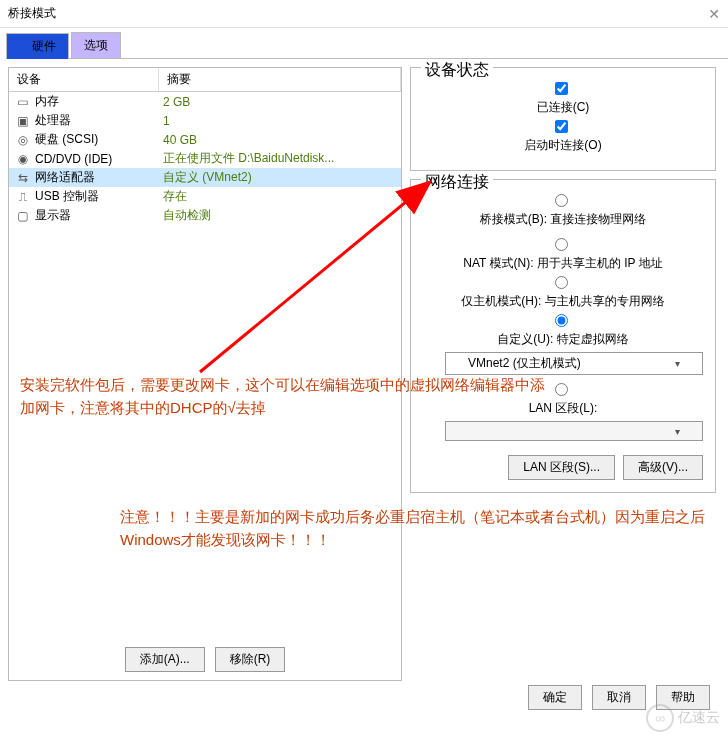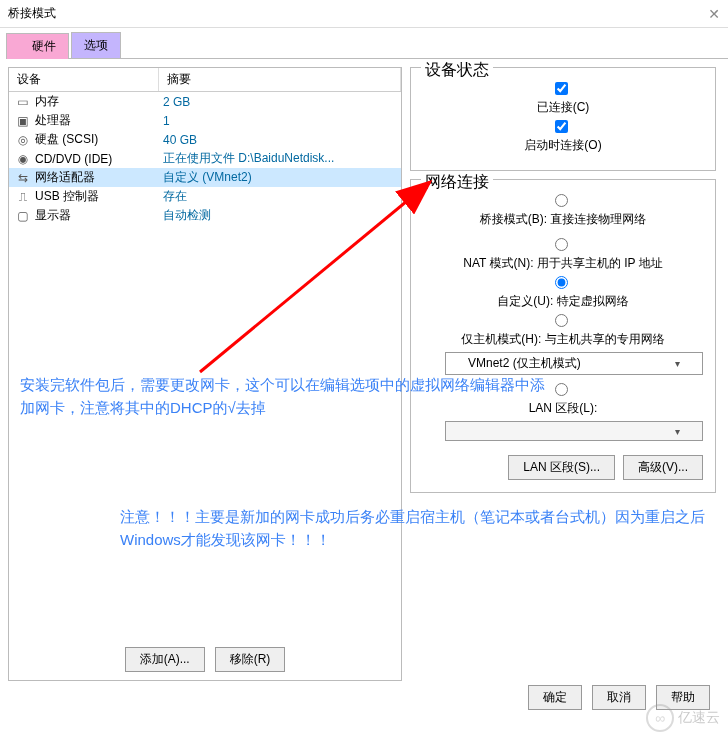--- a/index.html
+++ b/index.html
@@ -29,21 +29,21 @@
     }
     .tab {
       padding: 4px 12px;
       border: 1px solid #bbb;
       border-bottom: none;
       margin-right: 2px;
       background: #c4b5fd;
       cursor: pointer;
     }
     .tab.active {
-      background: #f9a8d4;
+      background: #1d4ed8;
       position: relative;
       top: 1px;
       padding-left: 25px;
     }
     .content {
       display: flex;
       padding: 8px;
       gap: 8px;
       height: 630px;
     }
@@ -78,21 +78,21 @@
     .hw-icon {
       width: 16px;
       height: 16px;
       margin-right: 4px;
       display: inline-flex;
       align-items: center;
       justify-content: center;
       color: #555;
     }
     .hw-name { width: 128px; }
-    .hw-summary { color: #0369a1; }
+    .hw-summary { color: #4d7c0f; }
     .left-buttons {
       display: flex;
       justify-content: center;
       gap: 10px;
       padding: 8px 0;
     }
     .btn {
       padding: 3px 14px;
       border: 1px solid #999;
       background: #efefef;
@@ -147,21 +147,21 @@
     }
     .footer {
       position: absolute;
       bottom: 40px;
       right: 18px;
       display: flex;
       gap: 10px;
     }
     .annotation {
       position: absolute;
-      color: #3b82f6;
+      color: #c2410c;
       font-size: 15px;
       line-height: 1.5;
       pointer-events: none;
       font-family: "Microsoft YaHei", sans-serif;
     }
     .anno1 { top: 374px; left: 20px; width: 530px; }
     .anno2 { top: 506px; left: 96px; width: 620px; margin-left: 24px; }
     .arrow-svg {
       position: absolute;
       top: 172px;
@@ -272,27 +272,27 @@
         <input type="radio" name="net" style="">
         <span>桥接模式(B): 直接连接物理网络</span>
       </label>
 
       <label class="radio-row" style="margin-top:10px;">
         <input type="radio" name="net" style="">
         <span>NAT 模式(N): 用于共享主机的 IP 地址</span>
       </label>
 
       <label class="radio-row">
+        <input type="radio" name="net" style="">
+        <span>仅主机模式(H): 与主机共享的专用网络</span>
+      </label>
+
+      <label class="radio-row">
         <input type="radio" name="net" checked="" style="">
         <span>自定义(U): 特定虚拟网络</span>
-      </label>
-
-      <label class="radio-row">
-        <input type="radio" name="net" style="">
-        <span>仅主机模式(H): 与主机共享的专用网络</span>
       </label>
       <div class="select-like">
         <span>VMnet2 (仅主机模式)</span>
         <span class="select-arrow">▾</span>
       </div>
 
       <label class="radio-row" style="margin-top:8px;">
         <input type="radio" name="net" style="">
         <span>LAN 区段(L):</span>
       </label>

